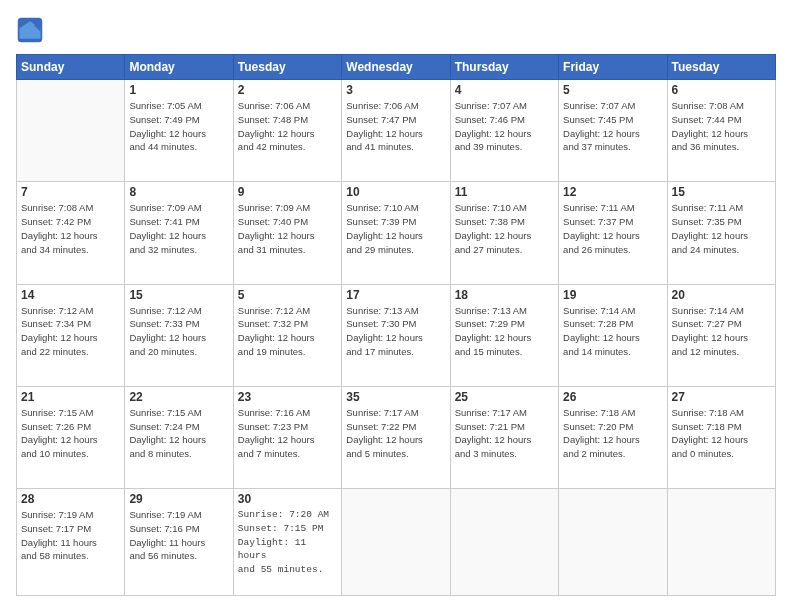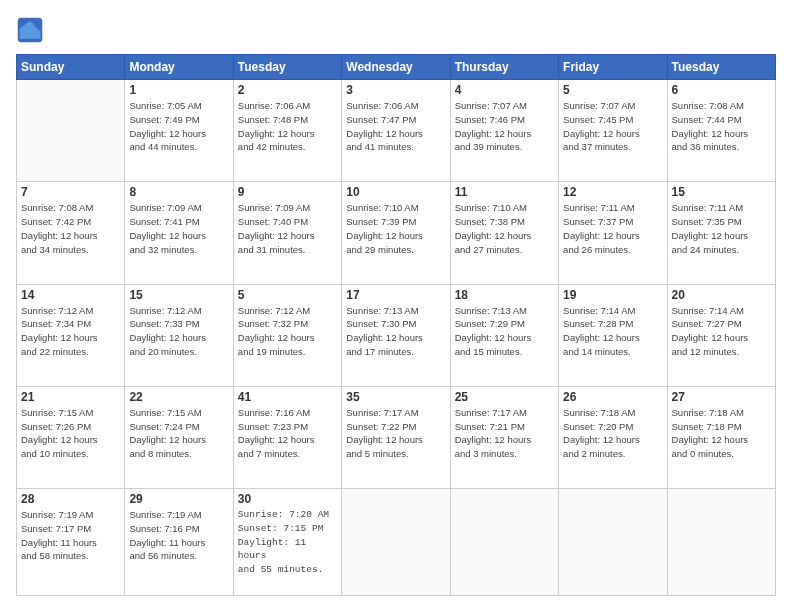--- a/index.html
+++ b/index.html
@@ -286,21 +286,21 @@
 and 10 minutes.</div>
           </td>
           <td>
             <span class="day-num">22</span>
             <div class="cell-info" style="white-space: pre-line;">Sunrise: 7:15 AM
 Sunset: 7:24 PM
 Daylight: 12 hours
 and 8 minutes.</div>
           </td>
           <td>
-            <span class="day-num">41</span>
+            <span class="day-num">23</span>
             <div class="cell-info" style="white-space: pre-line;">Sunrise: 7:16 AM
 Sunset: 7:23 PM
 Daylight: 12 hours
 and 7 minutes.</div>
           </td>
           <td>
             <span class="day-num">35</span>
             <div class="cell-info" style="white-space: pre-line;">Sunrise: 7:17 AM
 Sunset: 7:22 PM
 Daylight: 12 hours

